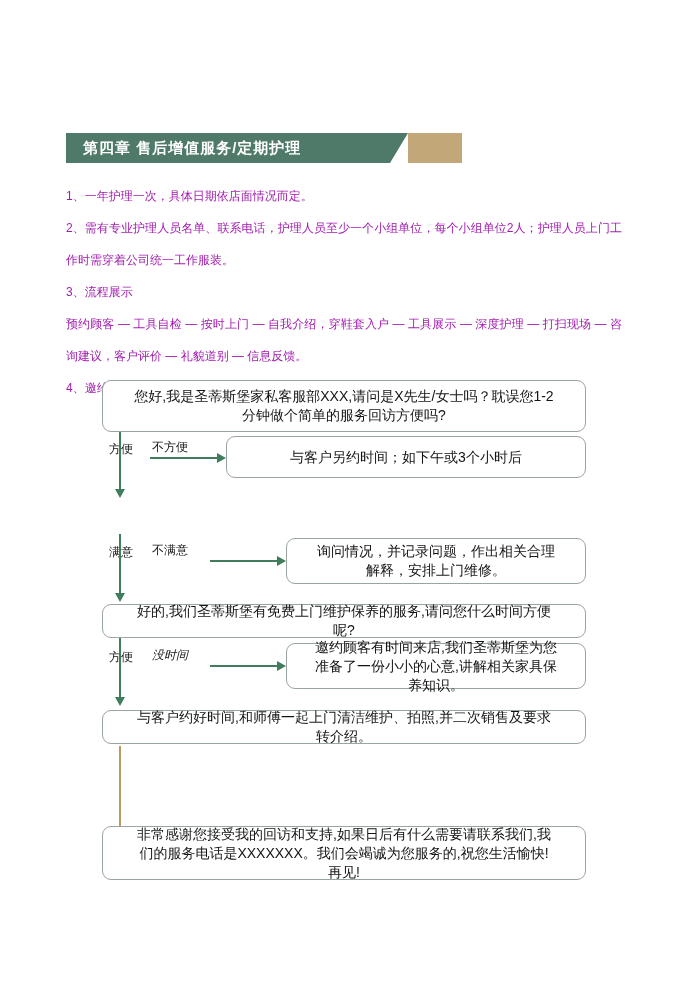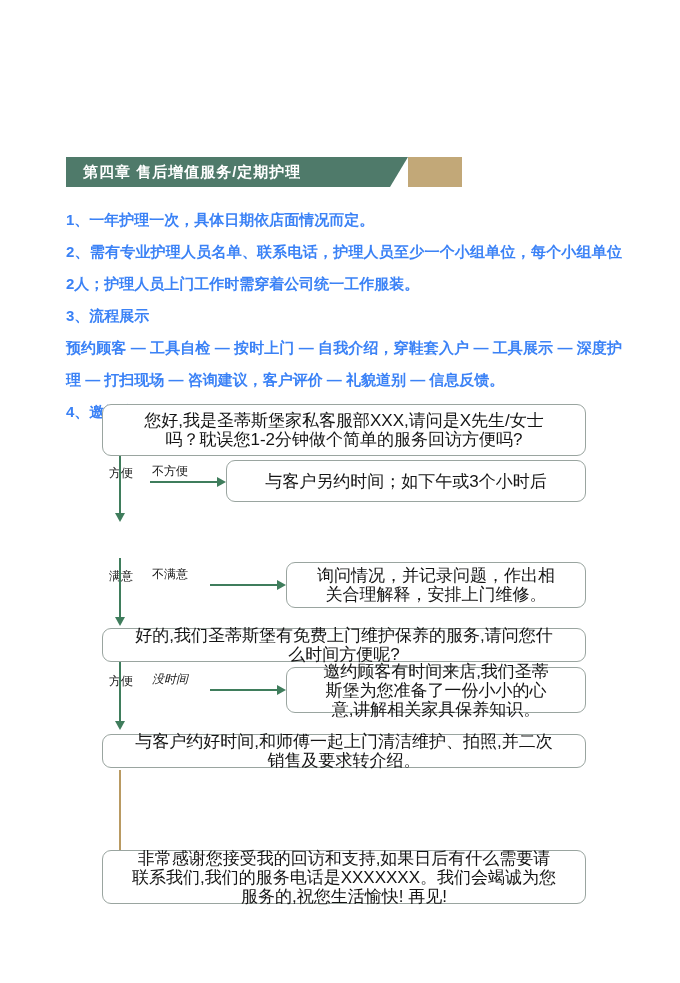--- a/index.html
+++ b/index.html
@@ -14,21 +14,20 @@
     color: #1a1a1a;
     position: relative;
     overflow: hidden;
   }
   .page {
     position: absolute;
     left: 0; top: 0;
     width: 680px;
     height: 690px;
     background: #ffffff;
-    margin-top: 24px;
   }
   
   .banner {
     position: absolute;
     left: 66px;
     top: 133px;
     width: 396px;
     height: 30px;
     display: flex;
     align-items: stretch;
@@ -57,24 +56,23 @@
   .banner-tan {
     background: #c2a878;
     flex: 1;
   }
   
   .body-text {
     position: absolute;
     left: 66px;
     top: 180px;
     width: 556px;
-    font-size: 15px;
+    font-size: 12px;
     line-height: 32px;
-    color: #3b82f6;
-    font-weight: bold;
+    color: #a21caf;
   }
   .para {
     margin: 0;
     text-align: justify;
   }
   .indent {
     text-indent: 0;
   }
   
   .flow {
@@ -87,21 +85,21 @@
   .node {
     position: absolute;
     border: 1px solid #9aa5a0;
     border-radius: 9px;
     background: #ffffff;
     box-sizing: border-box;
     display: flex;
     align-items: center;
     justify-content: center;
     text-align: center;
-    font-size: 17px;
+    font-size: 14px;
     line-height: 19px;
     color: #141414;
     padding: 4px 28px;
   }
   .node-wide {
     left: 36px;
     width: 484px;
   }
   .node-right {
     left: 160px;

